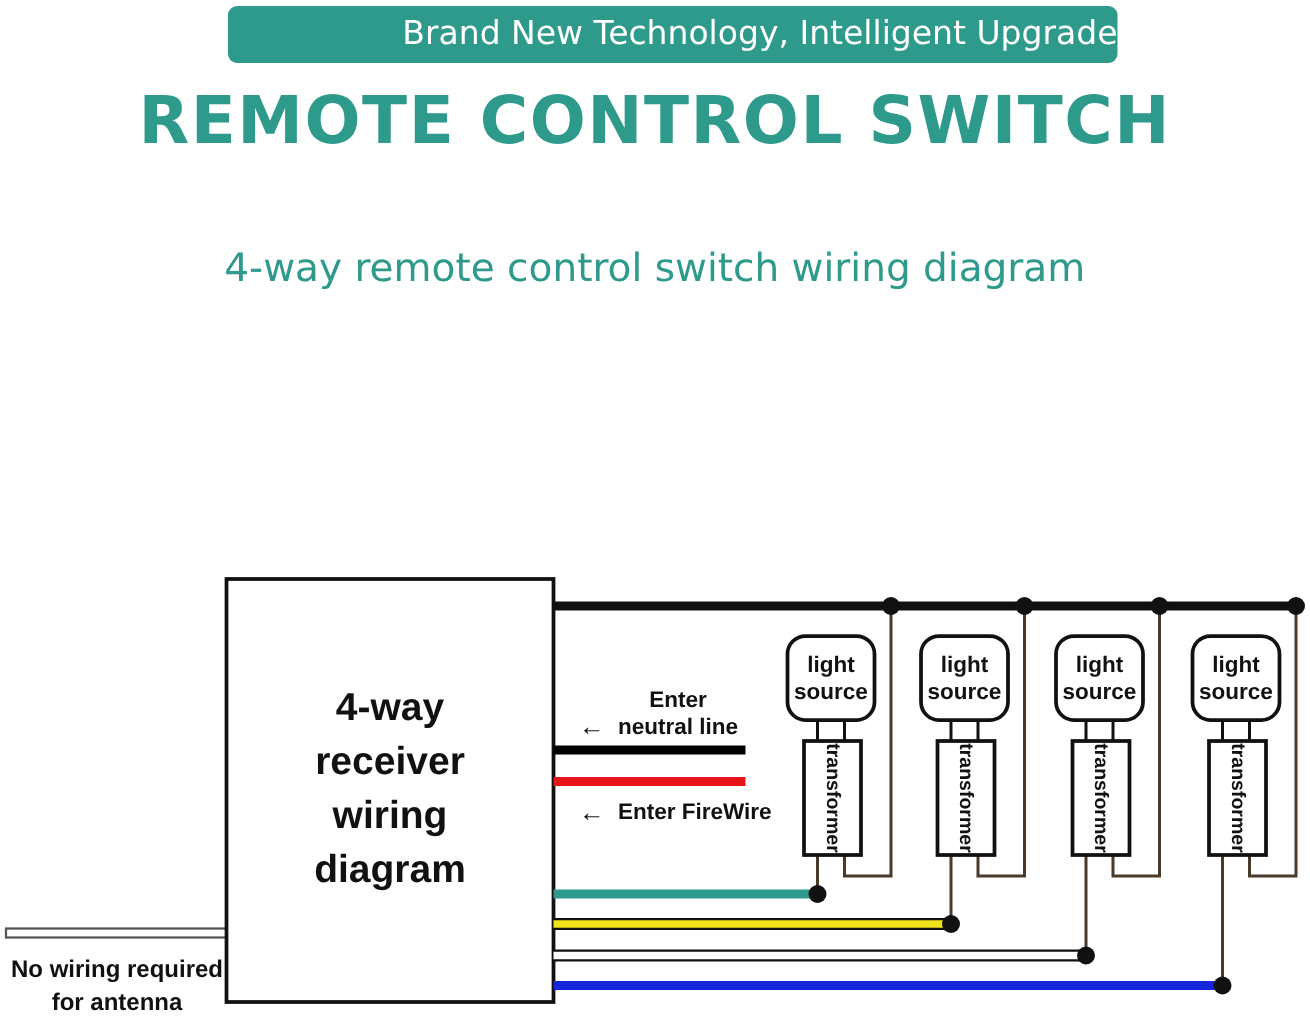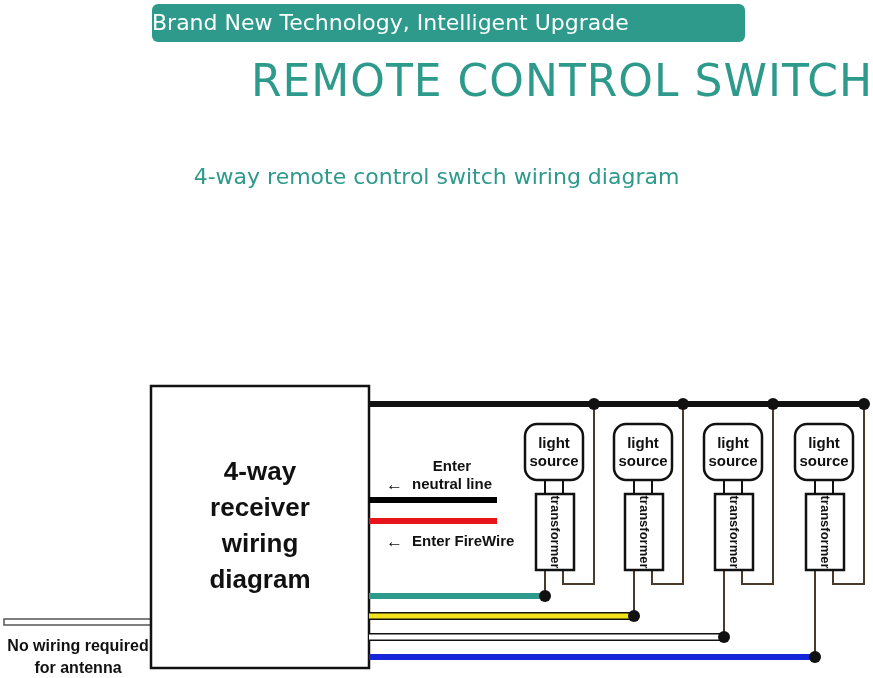--- a/index.html
+++ b/index.html
@@ -1,19 +1,19 @@
 <!DOCTYPE html>
 <html><head>
 <meta charset="utf-8">
 <style>
   html, body { margin:0; padding:0; background:#ffffff; }
   body { width:873px; height:678px; position:relative; overflow:hidden; font-family:"DejaVu Sans", sans-serif; }
-  .banner { position:absolute; left:152px; top:4px; width:593px; height:38px; background:#2e9a8c; border-radius:6px; color:#ffffff; font-size:22px; line-height:38px; text-align:left; font-family:"DejaVu Sans", sans-serif; }
-  .title { position:absolute; left:0; top:56px; width:873px; text-align:right; color:#2e9a8c; font-family:"DejaVu Sans", sans-serif; font-weight:normal; font-size:44px; line-height:50px; letter-spacing:1px; }
-  .subtitle { position:absolute; left:0; top:164px; width:873px; text-align:center; color:#2e9a8c; font-size:22px; font-family:"DejaVu Sans", sans-serif; }
+  .banner { position:absolute; left:152px; top:4px; width:593px; height:38px; background:#2e9a8c; border-radius:6px; color:#ffffff; font-size:22px; line-height:38px; text-align:right; font-family:"DejaVu Sans", sans-serif; }
+  .title { position:absolute; left:0; top:56px; width:873px; text-align:center; color:#2e9a8c; font-family:"DejaVu Sans", sans-serif; font-weight:bold; font-size:44px; line-height:50px; letter-spacing:1px; }
+  .subtitle { position:absolute; left:0; top:164px; width:873px; text-align:center; color:#2e9a8c; font-size:26px; font-family:"DejaVu Sans", sans-serif; }
   svg { position:absolute; left:0; top:0; }
   .lbl { font-family:"Liberation Sans", sans-serif; font-weight:bold; fill:#111; }
 </style>
 </head>
 <body>
 
 <div class="banner">Brand New Technology, Intelligent Upgrade</div>
 <div class="title">
   <div>REMOTE CONTROL SWITCH</div>
 </div>

